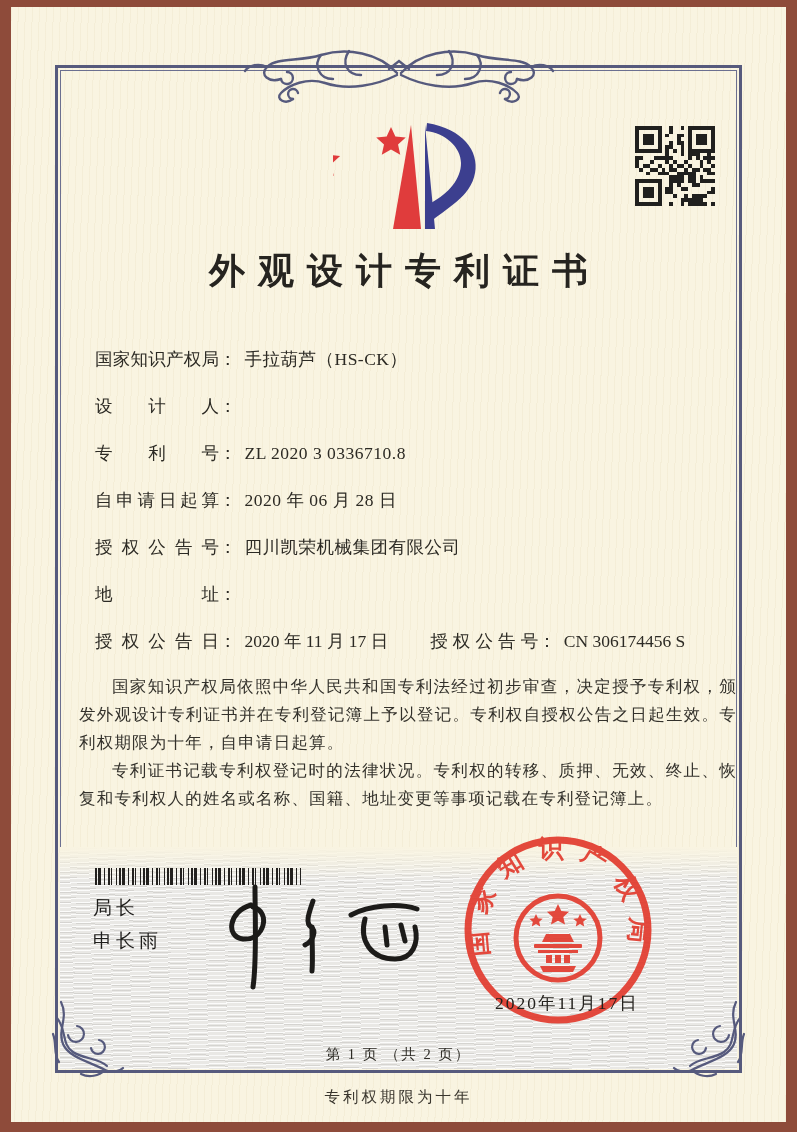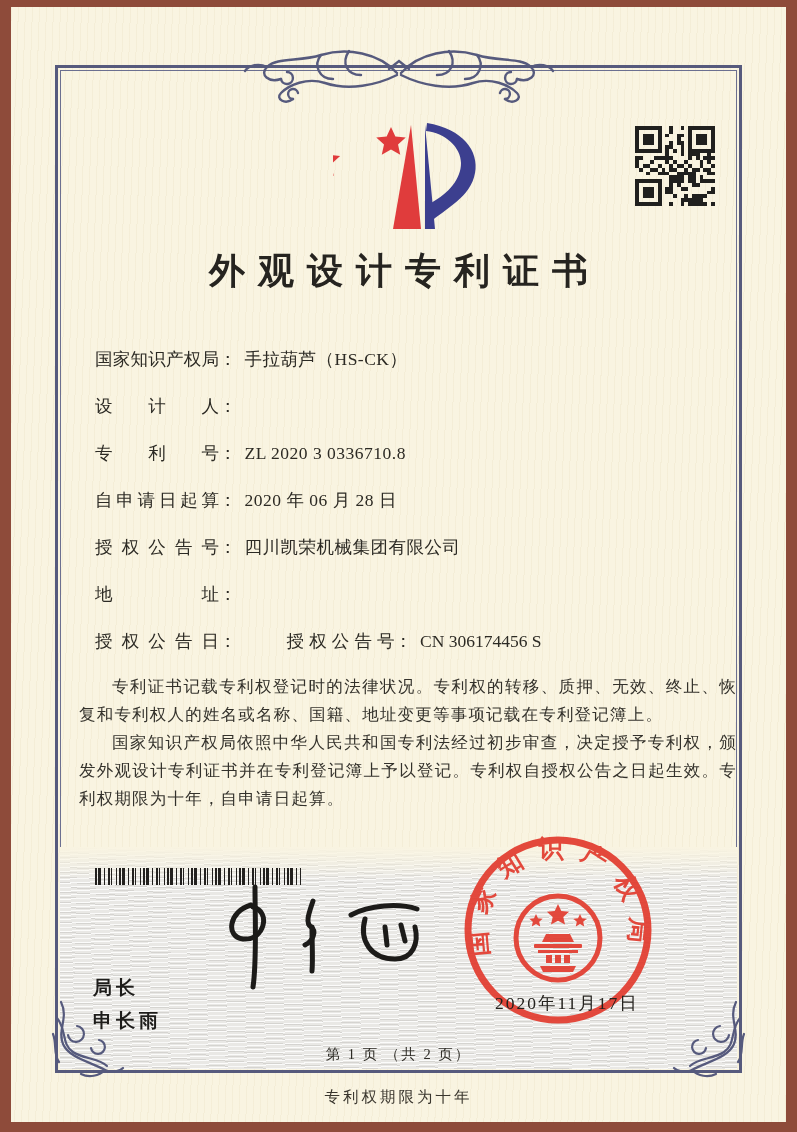--- a/index.html
+++ b/index.html
@@ -76,21 +76,21 @@
     position:absolute; left:84px; top:861px; width:206px; height:17px; z-index:2;
     background:repeating-linear-gradient(90deg,
       #23211f 0 2px, rgba(0,0,0,0) 2px 3px,
       #23211f 3px 6px, rgba(0,0,0,0) 6px 9px,
       #23211f 9px 10px, rgba(0,0,0,0) 10px 13px,
       #23211f 13px 15px, rgba(0,0,0,0) 15px 16px,
       #23211f 16px 17px, rgba(0,0,0,0) 17px 21px,
       #23211f 21px 22px, rgba(0,0,0,0) 22px 24px);
   }
 
-  .signer { position:absolute; left:82px; top:964px; z-index:2; color:#1e1d1b;font-weight:bold; }
+  .signer { position:absolute; left:82px; top:884px; z-index:2; color:#1e1d1b; }
   .signer div { font-size:19px; letter-spacing:4px; line-height:33px; }
   .signature { position:absolute; left:198px; top:868px; width:220px; height:120px; z-index:2; }
 
   .seal { position:absolute; left:449px; top:825px; width:196px; height:196px; z-index:2; opacity:.92; }
   .seal-date {
     position:absolute; left:484px; top:984px; z-index:4;
     font-size:17.5px; letter-spacing:2px; color:#23211d; white-space:nowrap;
   }
 
   .page-footer {
@@ -424,31 +424,32 @@
         <span class="f-colon">：</span>
       <span class="f-value">四川凯荣机械集团有限公司</span>
     </div>
     <div class="f-row">
       <span class="f-label">地址</span>
         <span class="f-colon">：</span>
     </div>
     <div class="f-row">
       <span class="f-label">授权公告日</span>
         <span class="f-colon">：</span>
+      <span>2020 年 11 月 17 日</span>
       <span class="f-pair2">
         <span class="f-label-sm">授权公告号</span>
           <span class="f-colon">：</span>
         <span>CN 306174456 S</span>
       </span>
     </div>
   </div>
 
   <div class="paragraphs">
+    <p>国家知识产权局依照中华人民共和国专利法经过初步审查，决定授予专利权，颁发外观设计专利证书并在专利登记簿上予以登记。专利权自授权公告之日起生效。专利权期限为十年，自申请日起算。</p>
     <p>专利证书记载专利权登记时的法律状况。专利权的转移、质押、无效、终止、恢复和专利权人的姓名或名称、国籍、地址变更等事项记载在专利登记簿上。</p>
-    <p>国家知识产权局依照中华人民共和国专利法经过初步审查，决定授予专利权，颁发外观设计专利证书并在专利登记簿上予以登记。专利权自授权公告之日起生效。专利权期限为十年，自申请日起算。</p>
   </div>
 
   <div class="guilloche"></div>
 
   <div class="barcode"></div>
 
   <div class="signer">
     <div>局长</div>
     <div>申长雨</div>
   </div>

